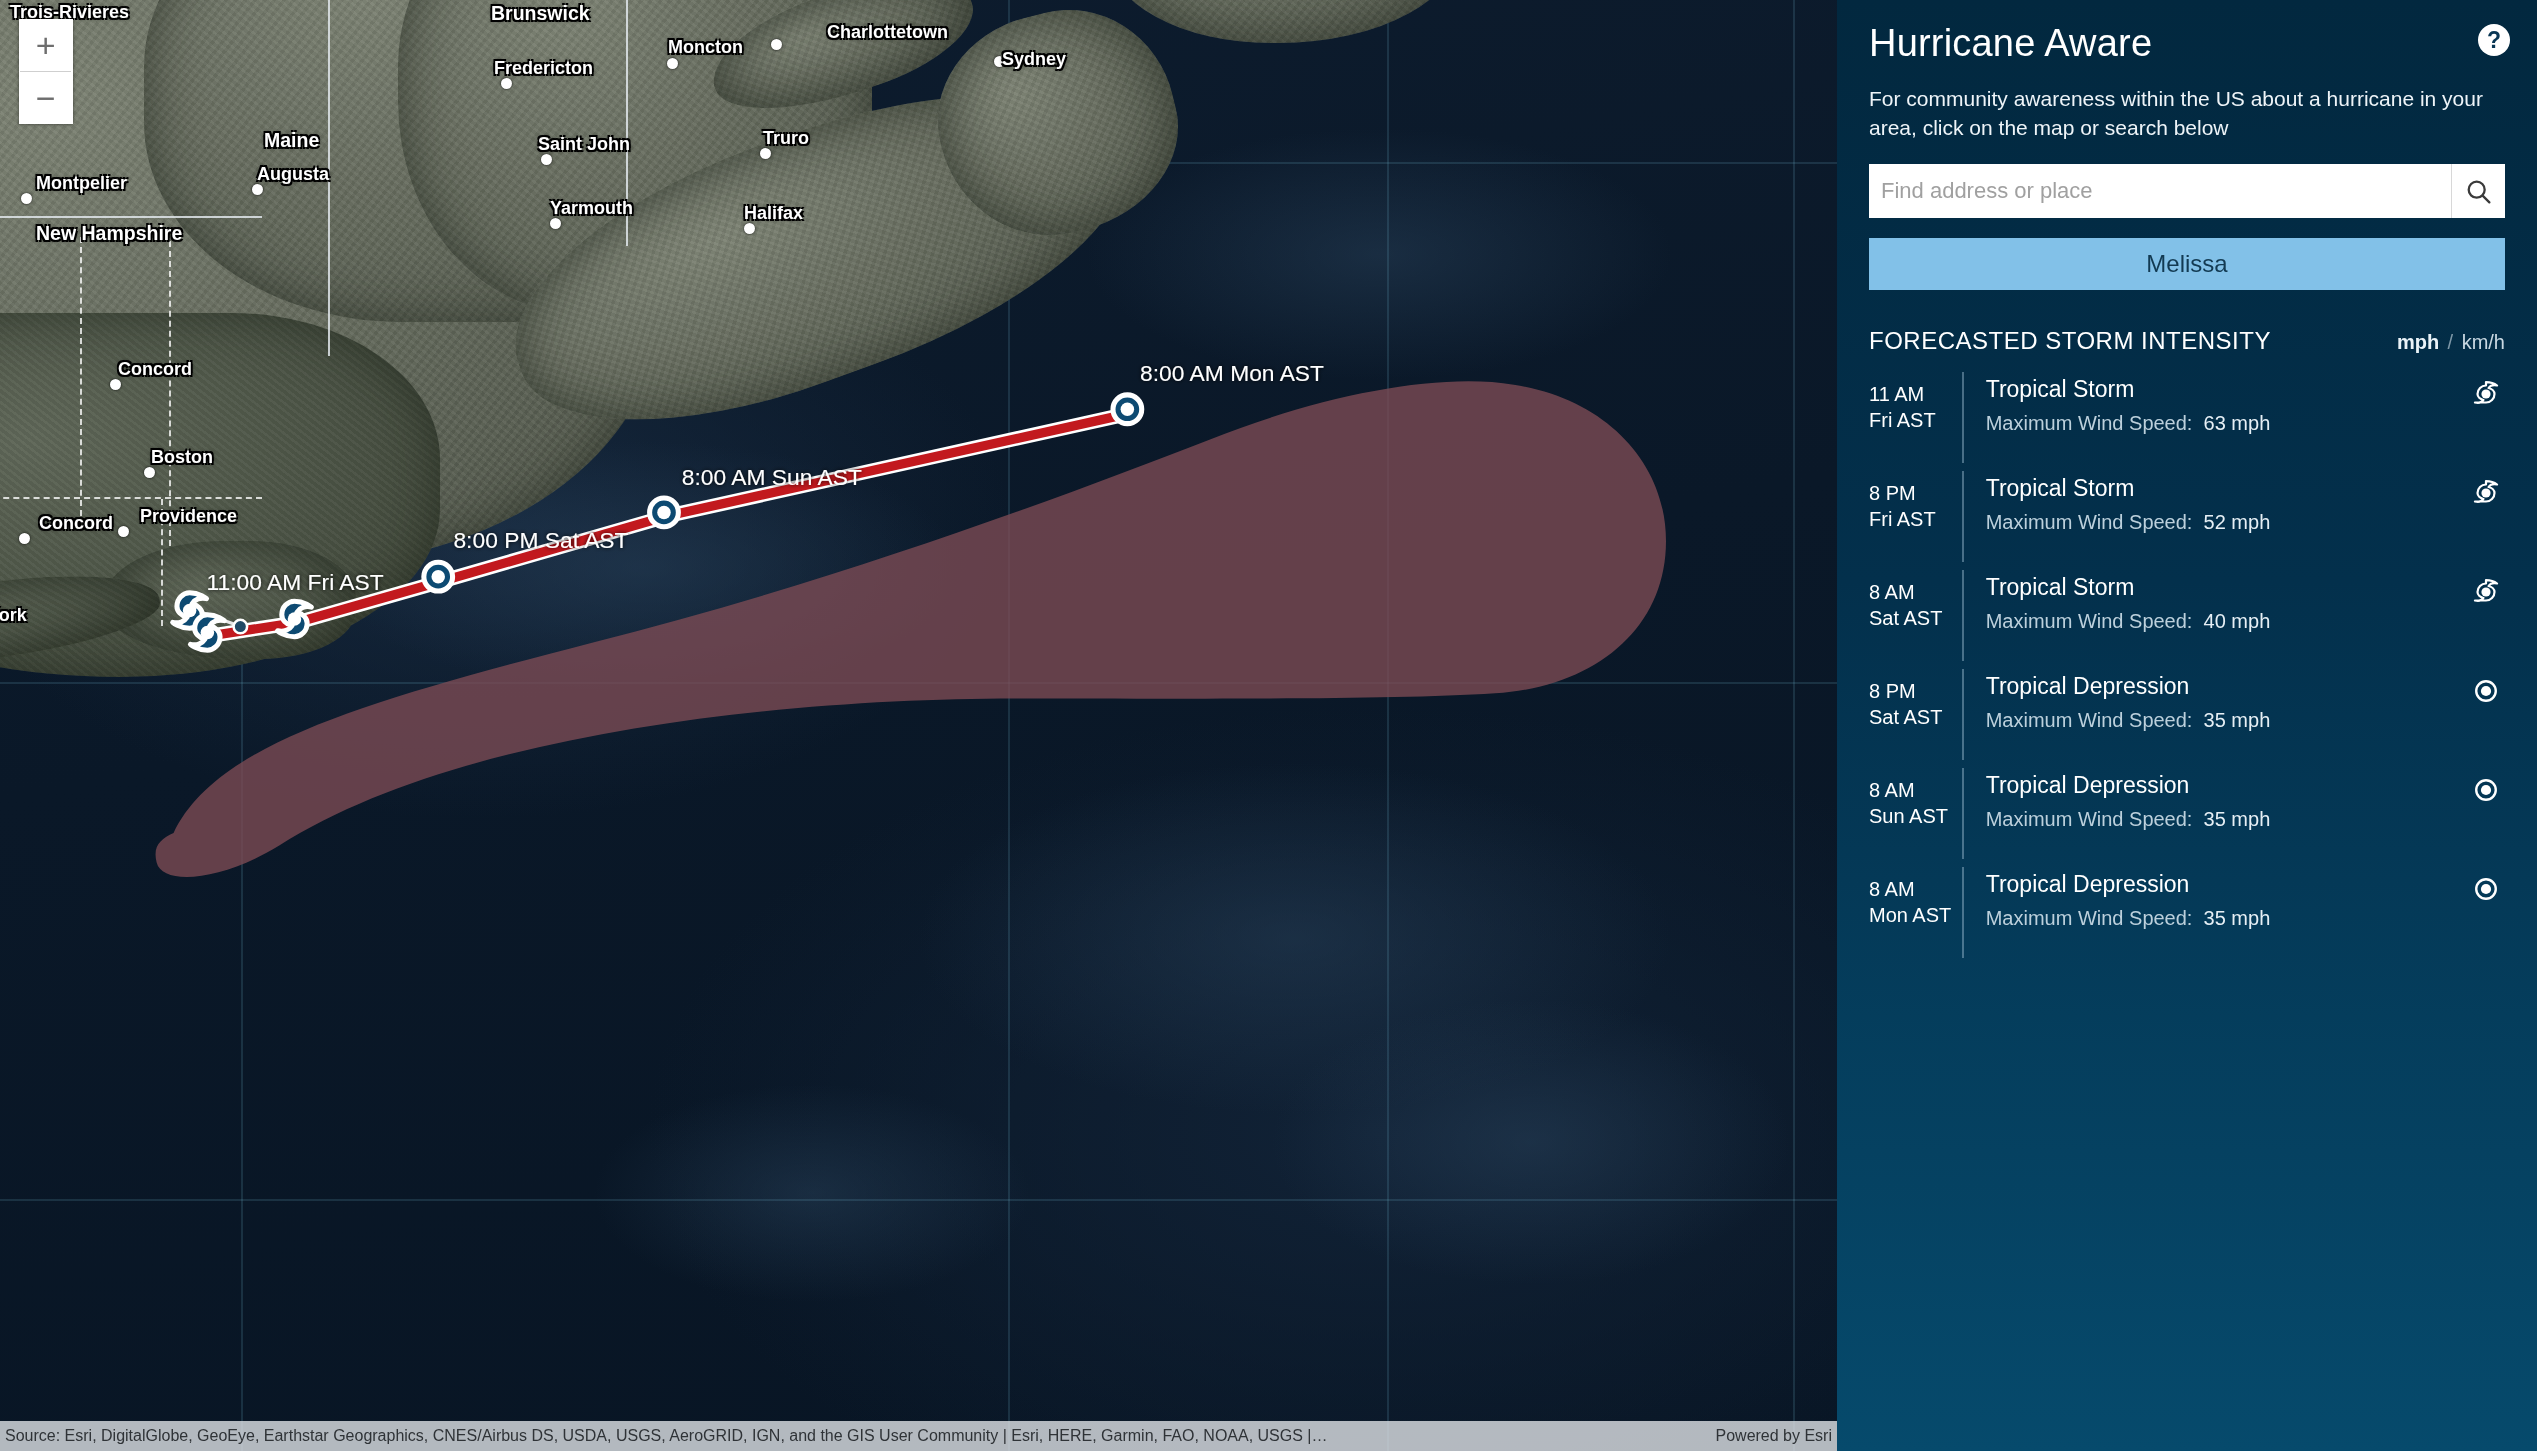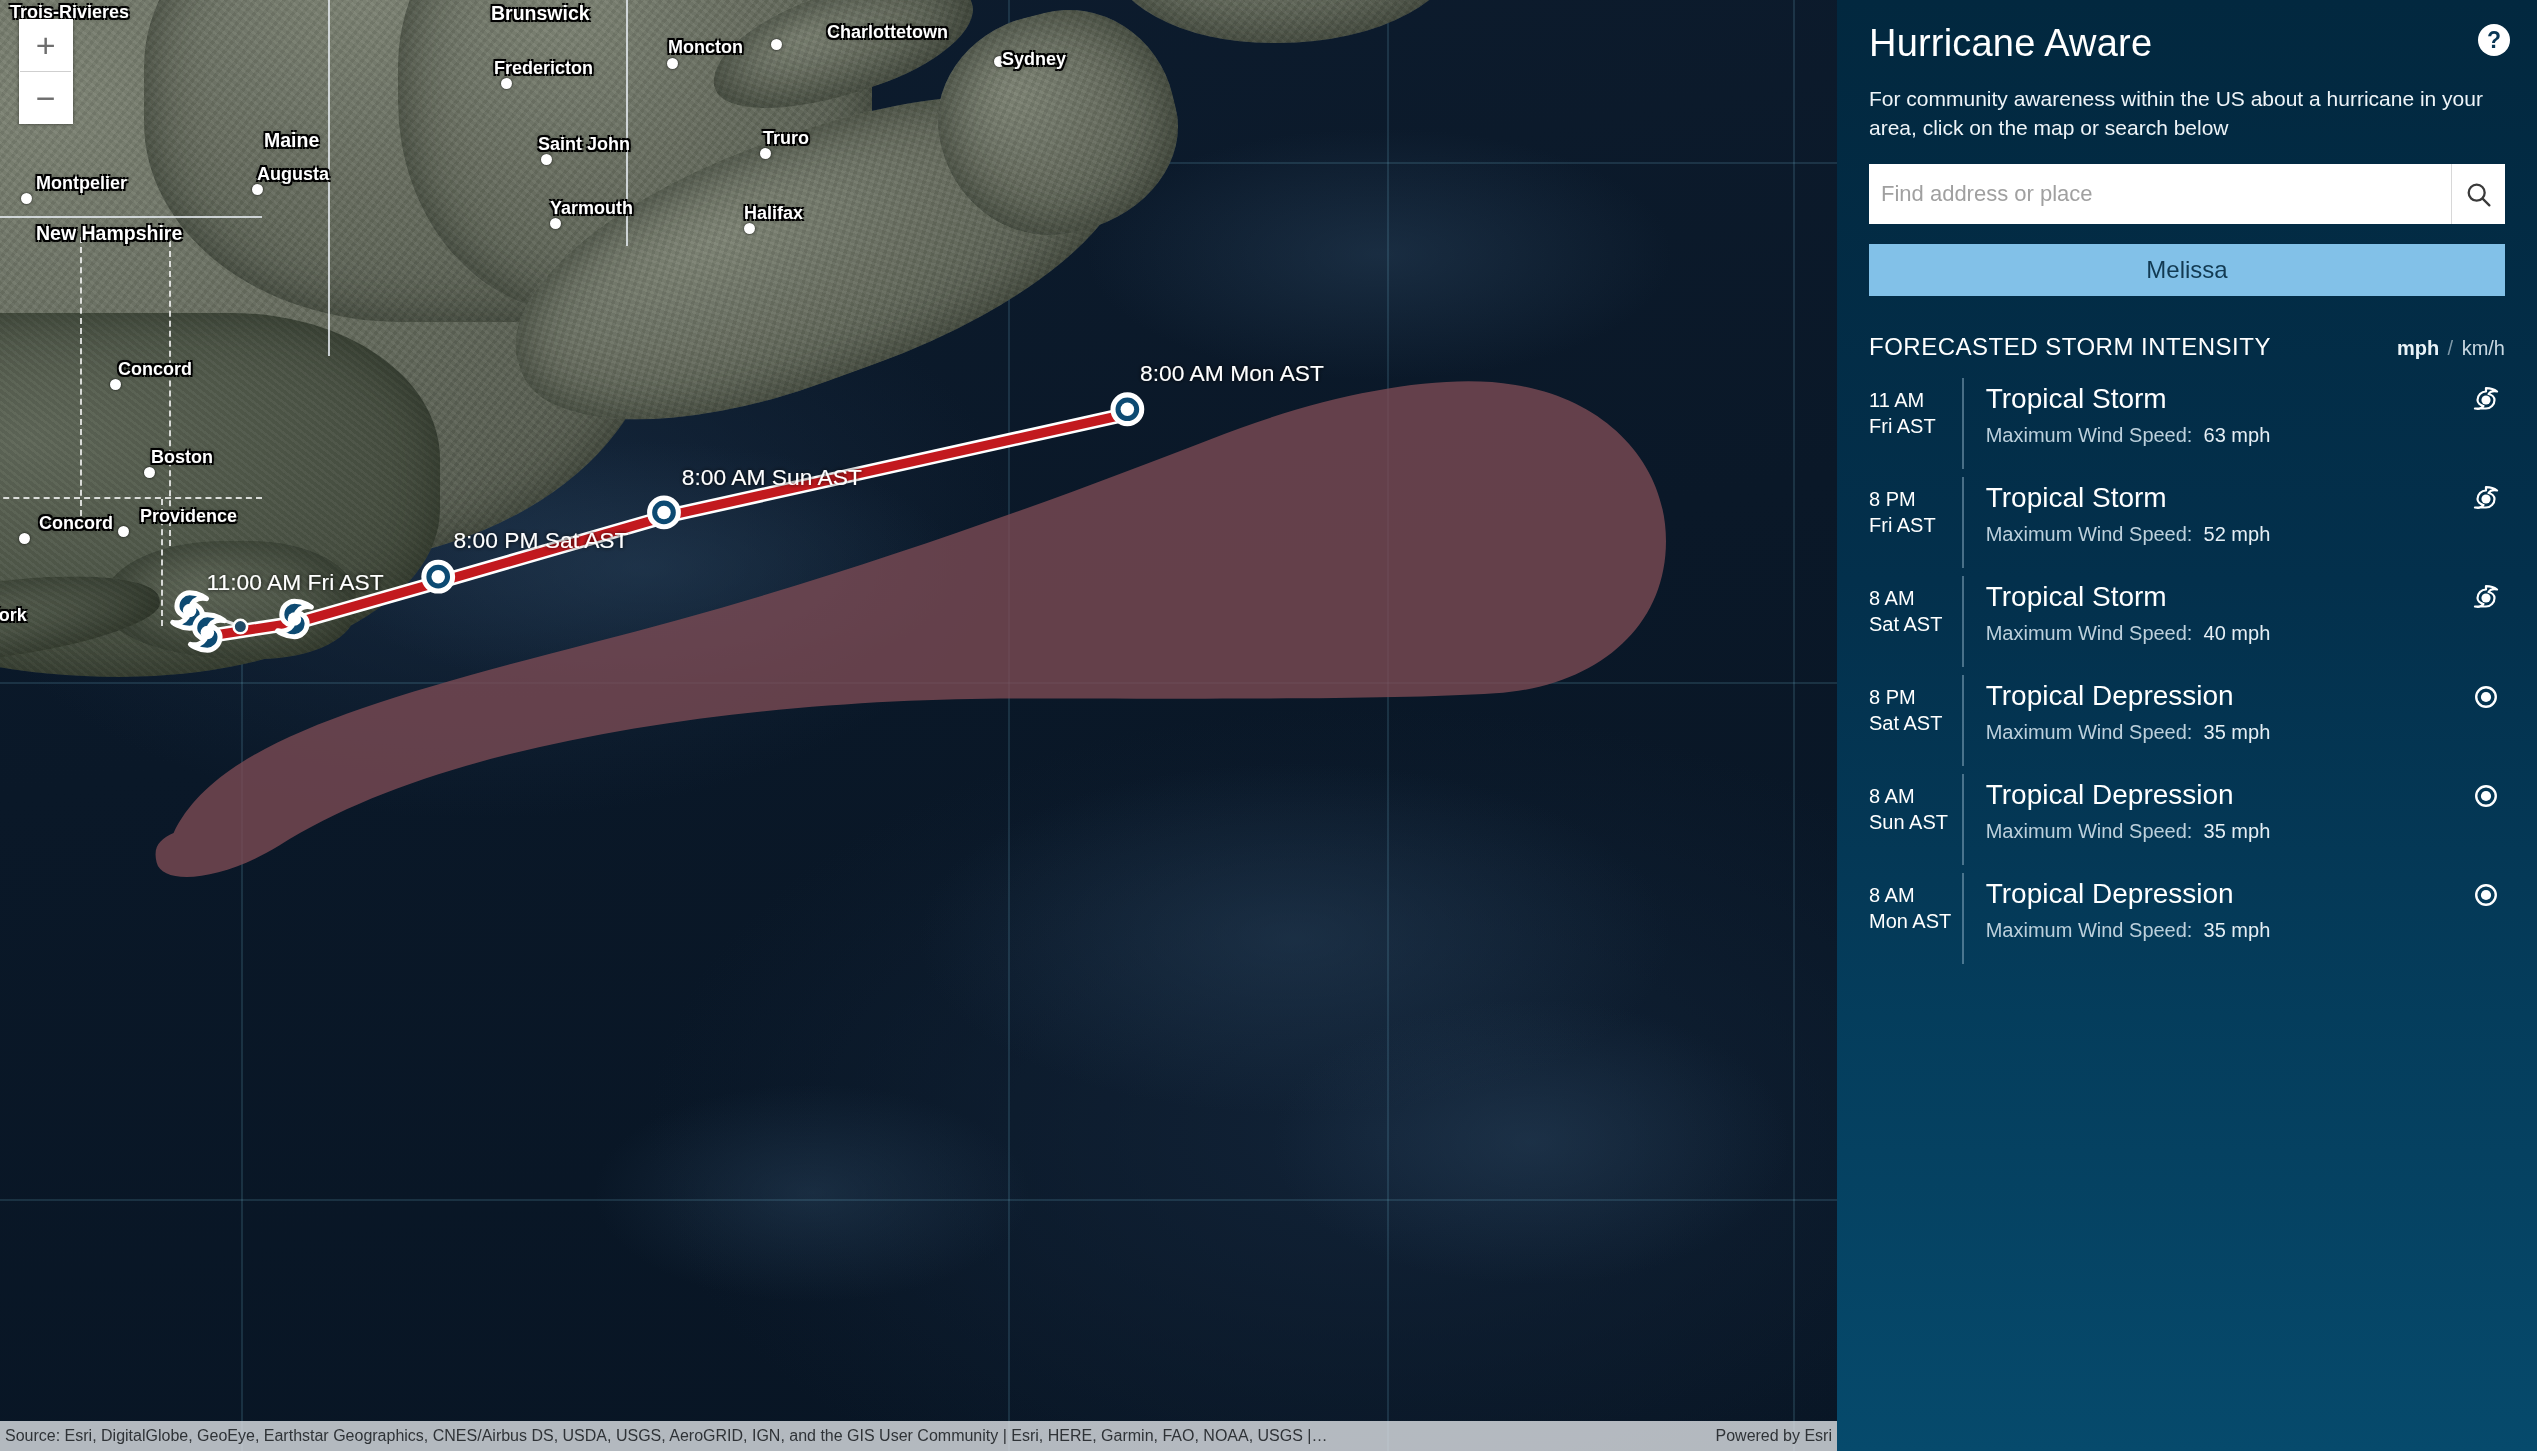--- a/index.html
+++ b/index.html
@@ -149,21 +149,21 @@
   }
   #panel-desc {
     margin-top: 18.6px;
     font-size: 21px;
     line-height: 1.42;
     color: #eef4f8;
     max-width: 643px;
   }
   #search-row {
     margin-top: 21px;
-    height: 60px;
+    height: 54px;
     background: #ffffff;
     display: flex; align-items: stretch; gap: 8px;
   }
   #search-input {
     flex: 1;
     border: none; outline: none;
     font-size: 22px;
     padding: 0 12px;
     color: #2b2b2b;
     font-family: "Liberation Sans", sans-serif;
@@ -209,21 +209,21 @@
     font-size: 20px; line-height: 1.28;
     color: #ffffff; padding-top: 10px;
   }
   .frow .fbar {
     width: 1.7px; flex: 0 0 1.7px;
     background: rgba(160,190,210,.45);
     align-self: stretch;
     margin-right: 22px;
   }
   .frow .fbody { flex: 1; padding-top: 3.4px; }
-  .frow .fcat { font-size: 28px; color: #ffffff; line-height: 1.2; }
+  .frow .fcat { font-size: 23px; color: #ffffff; line-height: 1.2; }
   .frow .fwind {
     margin-top: 8.5px;
     font-size: 20px; color: #bcd0dc;
   }
   .frow .fwind b { color: #e6eff5; font-weight: normal; }
   .frow .ficon {
     width: 39px; flex: 0 0 39px;
     display: flex; align-items: flex-start; justify-content: center;
     padding-top: 5px;
   }

